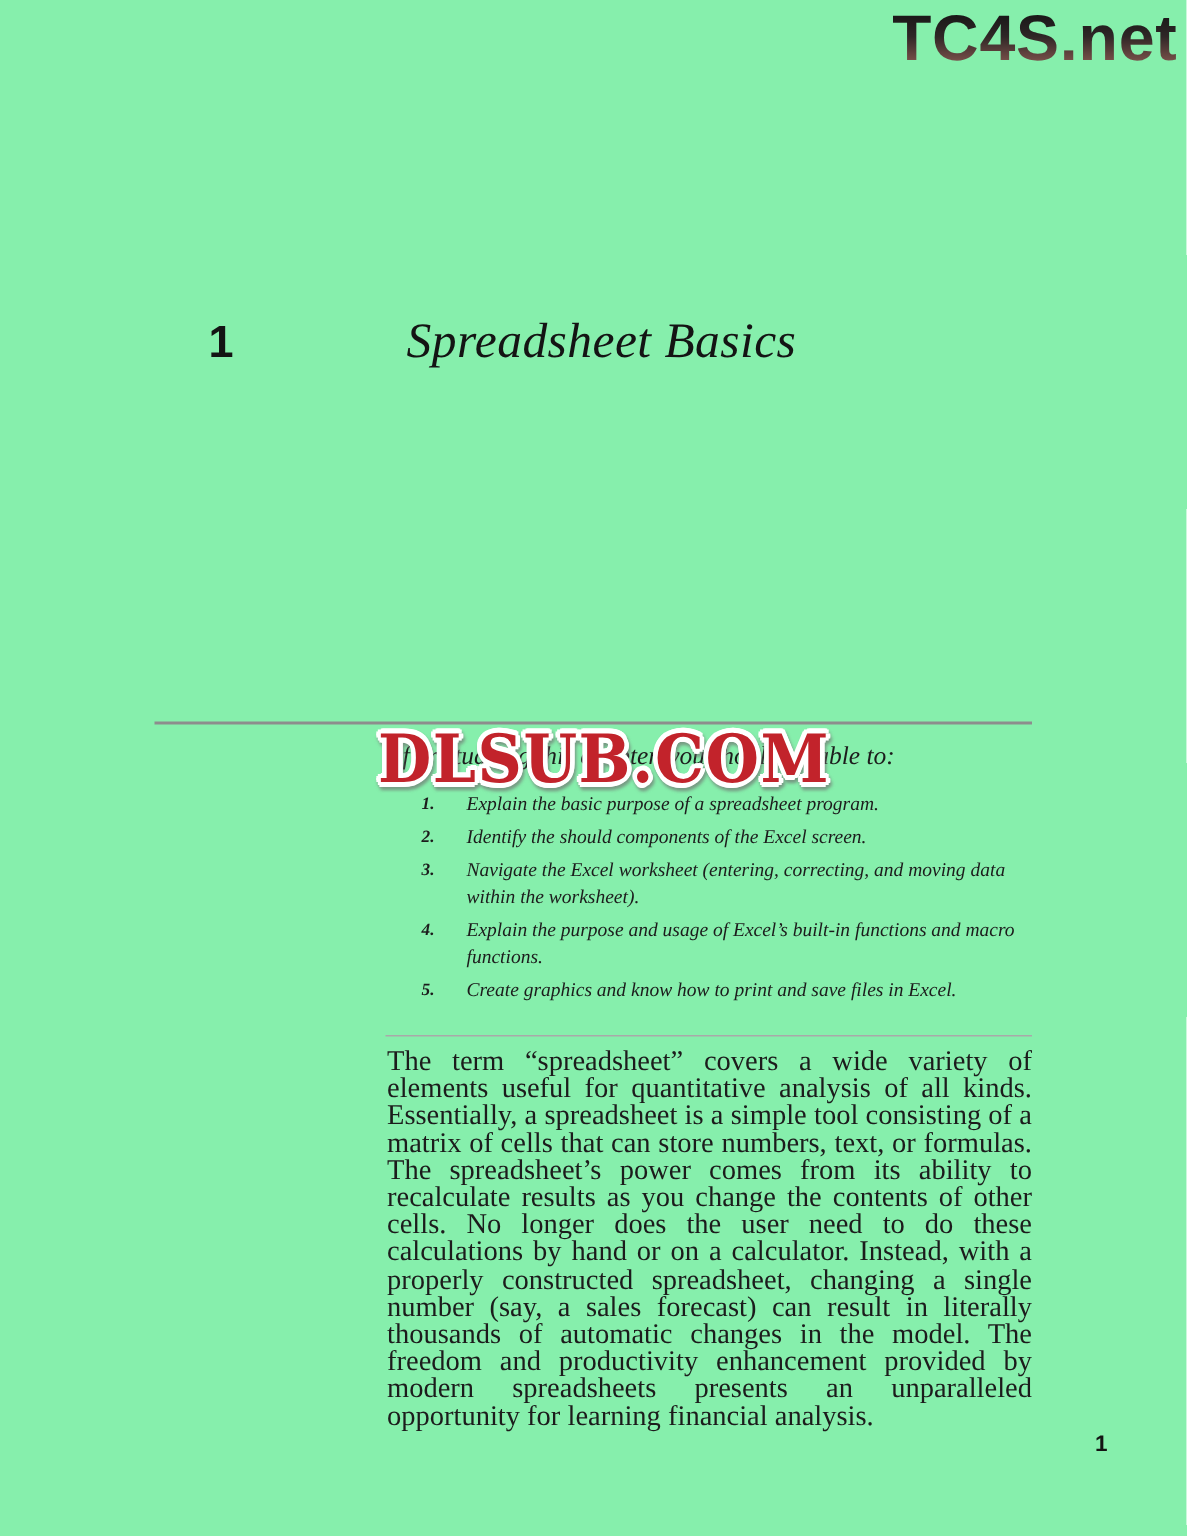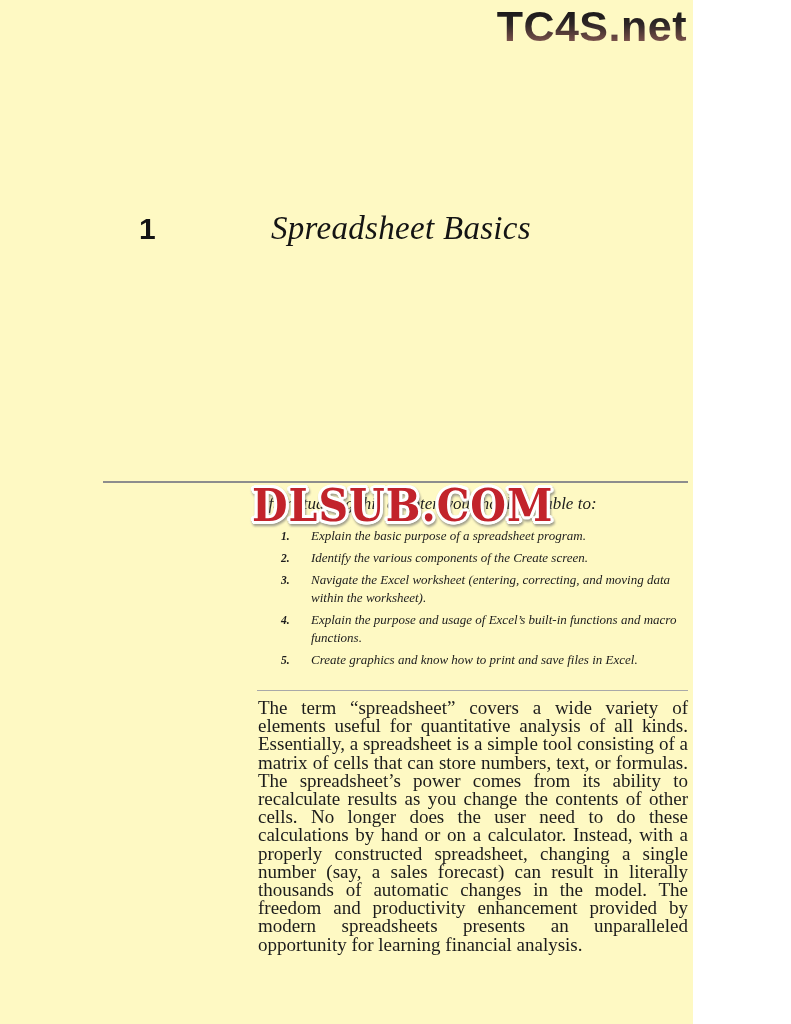--- a/index.html
+++ b/index.html
@@ -1,20 +1,20 @@
 <!DOCTYPE html>
 <html><head>
 <meta charset="utf-8">
 <style>
   * { margin:0; padding:0; box-sizing:border-box; }
   html,body { background:#ffffff; }
   .page {
     position:relative;
-    width:693px; height:1024px;
-    background:#fef9c3;
+    width:791px; height:1024px;
+    background:#86efac;
     overflow:hidden;
     font-family:"Liberation Serif", serif;
     color:#1c1c1c;
   }
 
   
   .tc4s {
     position:absolute; top:2px; right:6px;
     font-family:"Liberation Sans", sans-serif;
     font-weight:bold; font-size:43px; letter-spacing:0.5px;
@@ -129,21 +129,21 @@
 
   <div class="stamp">DLSUB.COM</div>
 
   <div class="objectives-list">
     <div class="obj-item">
       <span class="obj-num">1.</span>
       <span class="obj-text">Explain the basic purpose of a spreadsheet program.</span>
     </div>
     <div class="obj-item">
       <span class="obj-num">2.</span>
-      <span class="obj-text">Identify the various components of the Create screen.</span>
+      <span class="obj-text">Identify the should components of the Excel screen.</span>
     </div>
     <div class="obj-item">
       <span class="obj-num">3.</span>
       <span class="obj-text">Navigate the Excel worksheet (entering, correcting, and moving data within the worksheet).</span>
     </div>
     <div class="obj-item">
       <span class="obj-num">4.</span>
       <span class="obj-text">Explain the purpose and usage of Excel’s built-in functions and macro functions.</span>
     </div>
     <div class="obj-item">

